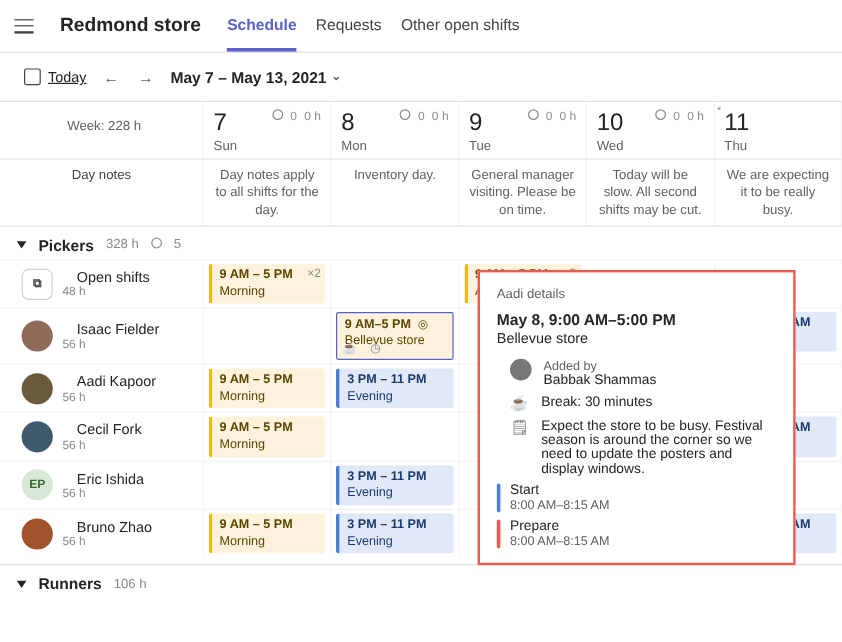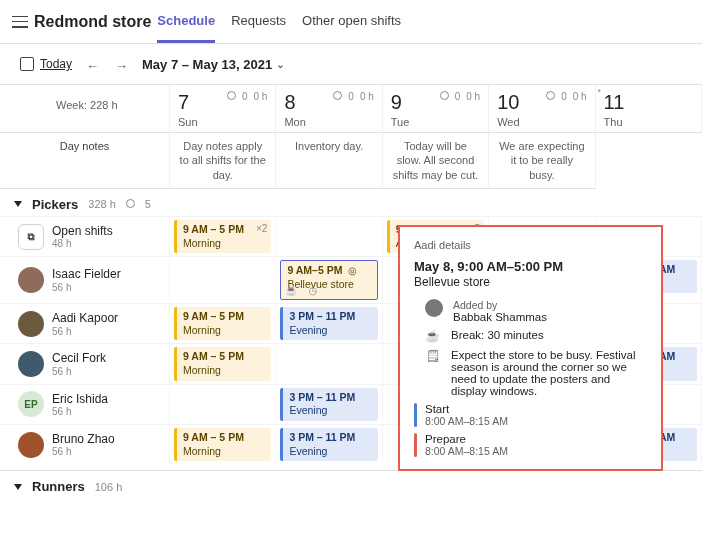--- a/index.html
+++ b/index.html
@@ -1,17 +1,17 @@
 <!DOCTYPE html>
 <html><head>
 <meta charset="utf-8">
 <style>
   * { box-sizing: border-box; margin: 0; padding: 0; font-family: "Segoe UI", -apple-system, sans-serif; }
   body { background: #fff; width: 702px; height: 535px; overflow: hidden; font-size: 12px; color: #242424; }
-  .topbar { display: flex; align-items: center; height: 44px; border-bottom: 1px solid #e1e1e1; padding: 0 12px; gap: 6px; }
+  .topbar { display: flex; align-items: center; height: 44px; border-bottom: 1px solid #e1e1e1; padding: 0 12px; gap: 22px; }
   .hamburger { width: 16px; height: 12px; display:flex; flex-direction:column; justify-content:space-between; cursor:pointer; }
   .hamburger span { height:1.5px; background:#424242; }
   .store { font-weight: 700; font-size: 16px; }
   .tabs { display: flex; gap: 16px; font-size: 13px; color: #424242; }
   .tab { padding: 12px 0; cursor:pointer; }
   .tab.active { color:#5b5fc7; border-bottom: 3px solid #5b5fc7; font-weight:600; }
   .subbar { display:flex; align-items:center; gap:12px; height:40px; padding: 0 20px; }
   .today-btn { display:flex; align-items:center; gap:6px; font-size:12px; cursor:pointer; color:#242424;text-decoration:underline; }
   .icon-box { width:14px; height:14px; border:1.2px solid #424242; border-radius:2px; position:relative; }
   .arrow { font-size:13px; color:#616161; cursor:pointer; padding:0 2px; }
@@ -28,21 +28,21 @@
   .notecell.side { color:#424242; }
   .weeklabel { font-size:11px; color:#616161; padding:8px; }
   .group { padding: 8px 12px 4px 14px; display:flex; align-items:center; gap:10px; font-size:13px; font-weight:600; }
   .group .sub { font-weight:400; color:#8a8a8a; font-size:11px; }
   .tri { display:inline-block; width:0; height:0; border-left:4px solid transparent; border-right:4px solid transparent; border-top:6px solid #242424; }
   .row { display:grid; grid-template-columns: 170px repeat(5,1fr); border-top:1px solid #f3f3f3; }
   .row > div { padding:3px 4px; border-right:1px solid #f5f5f5; min-height:36px; }
   .leftcell { display:flex; align-items:center; gap:8px; padding-left:18px !important; }
   .avatar { width:26px; height:26px; border-radius:50%; background:#999; display:flex; align-items:center; justify-content:center; color:#fff; font-size:10px; font-weight:600; }
   .av-open { background:#fff; border:1px solid #d1d1d1; border-radius:6px; color:#424242; }
-  .pname { font-size:12px; line-height:1.2; }
+  .pname { font-size:12px; line-height:1.2;margin-left:12px; }
   .phours { font-size:10px; color:#8a8a8a; }
   .shift { border-radius:2px; padding:3px 6px; font-size:10.5px; line-height:1.3; position:relative; }
   .shift.morning { background:#fdf3dc; border-left:3px solid #f3b816; color:#5c4400; }
   .shift.evening { background:#e1e8f8; border-left:3px solid #4a7dd6; color:#1a3a6e; }
   .shift .t { font-weight:600; }
   .shift .mult { position:absolute; right:4px; top:2px; font-size:10px; color:#8a8a8a; }
   .shift.sel { border:1.5px solid #5b5fc7; }
   .pin { position:absolute; right:20px; top:3px; font-size:10px; }
   .details { position:absolute; left:398px; top:225px; width:265px; border:2px solid #e85b4f; background:#fff; padding:12px 14px; z-index:50; }
   .details h4 { font-size:11px; font-weight:400; color:#616161; margin-bottom:8px; }
@@ -134,20 +134,21 @@
     <span class="star">*</span>
     <div class="daynum">11</div>
       <div class="dayname">Thu</div>
   </div>
 </div>
 
 <div class="grid">
   <div class="notecell side">Day notes</div>
   <div class="notecell">Day notes apply to all shifts for the day.</div>
   <div class="notecell">Inventory day.</div>
+  <div class="notecell">General manager visiting. Please be on time.</div>
   <div class="notecell">Today will be slow. All second shifts may be cut.</div>
   <div class="notecell">We are expecting it to be really busy.</div>
 </div>
 
 <div class="group">
   <span class="tri"></span>
   <span>Pickers</span>
   <span class="sub">328 h</span>
   <span class="sub person-ico"></span>
   <span class="sub">5</span>

